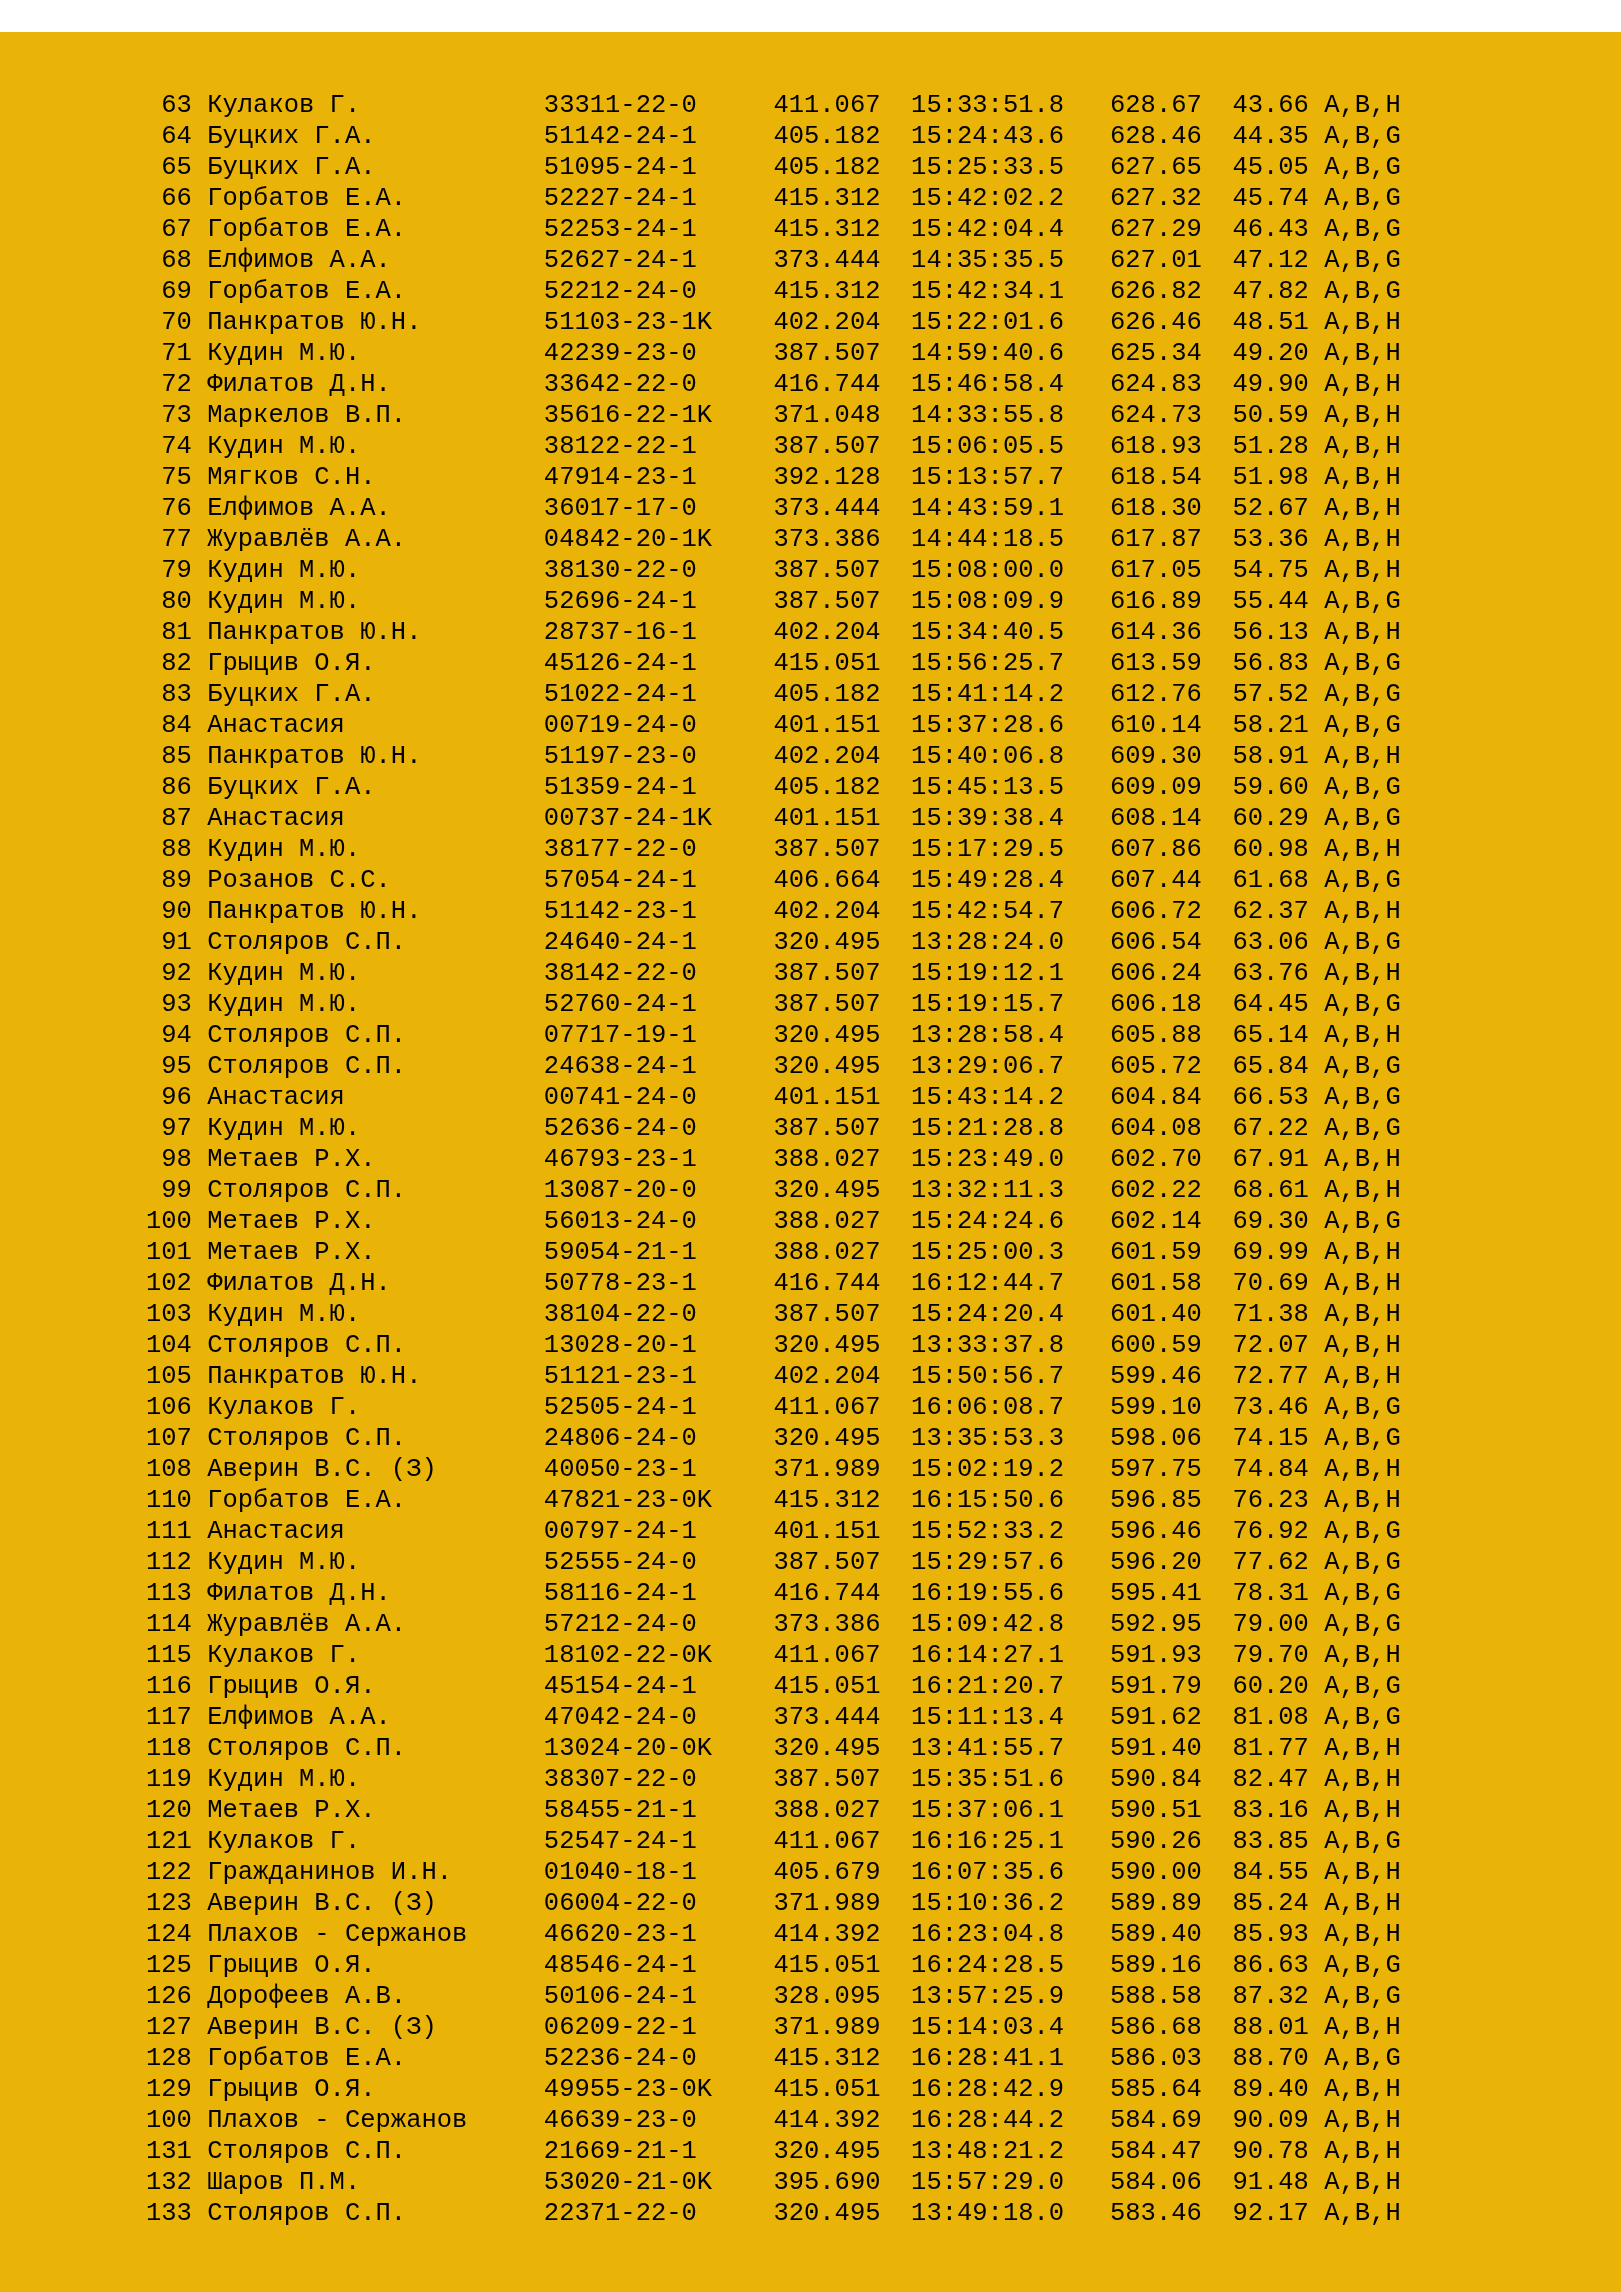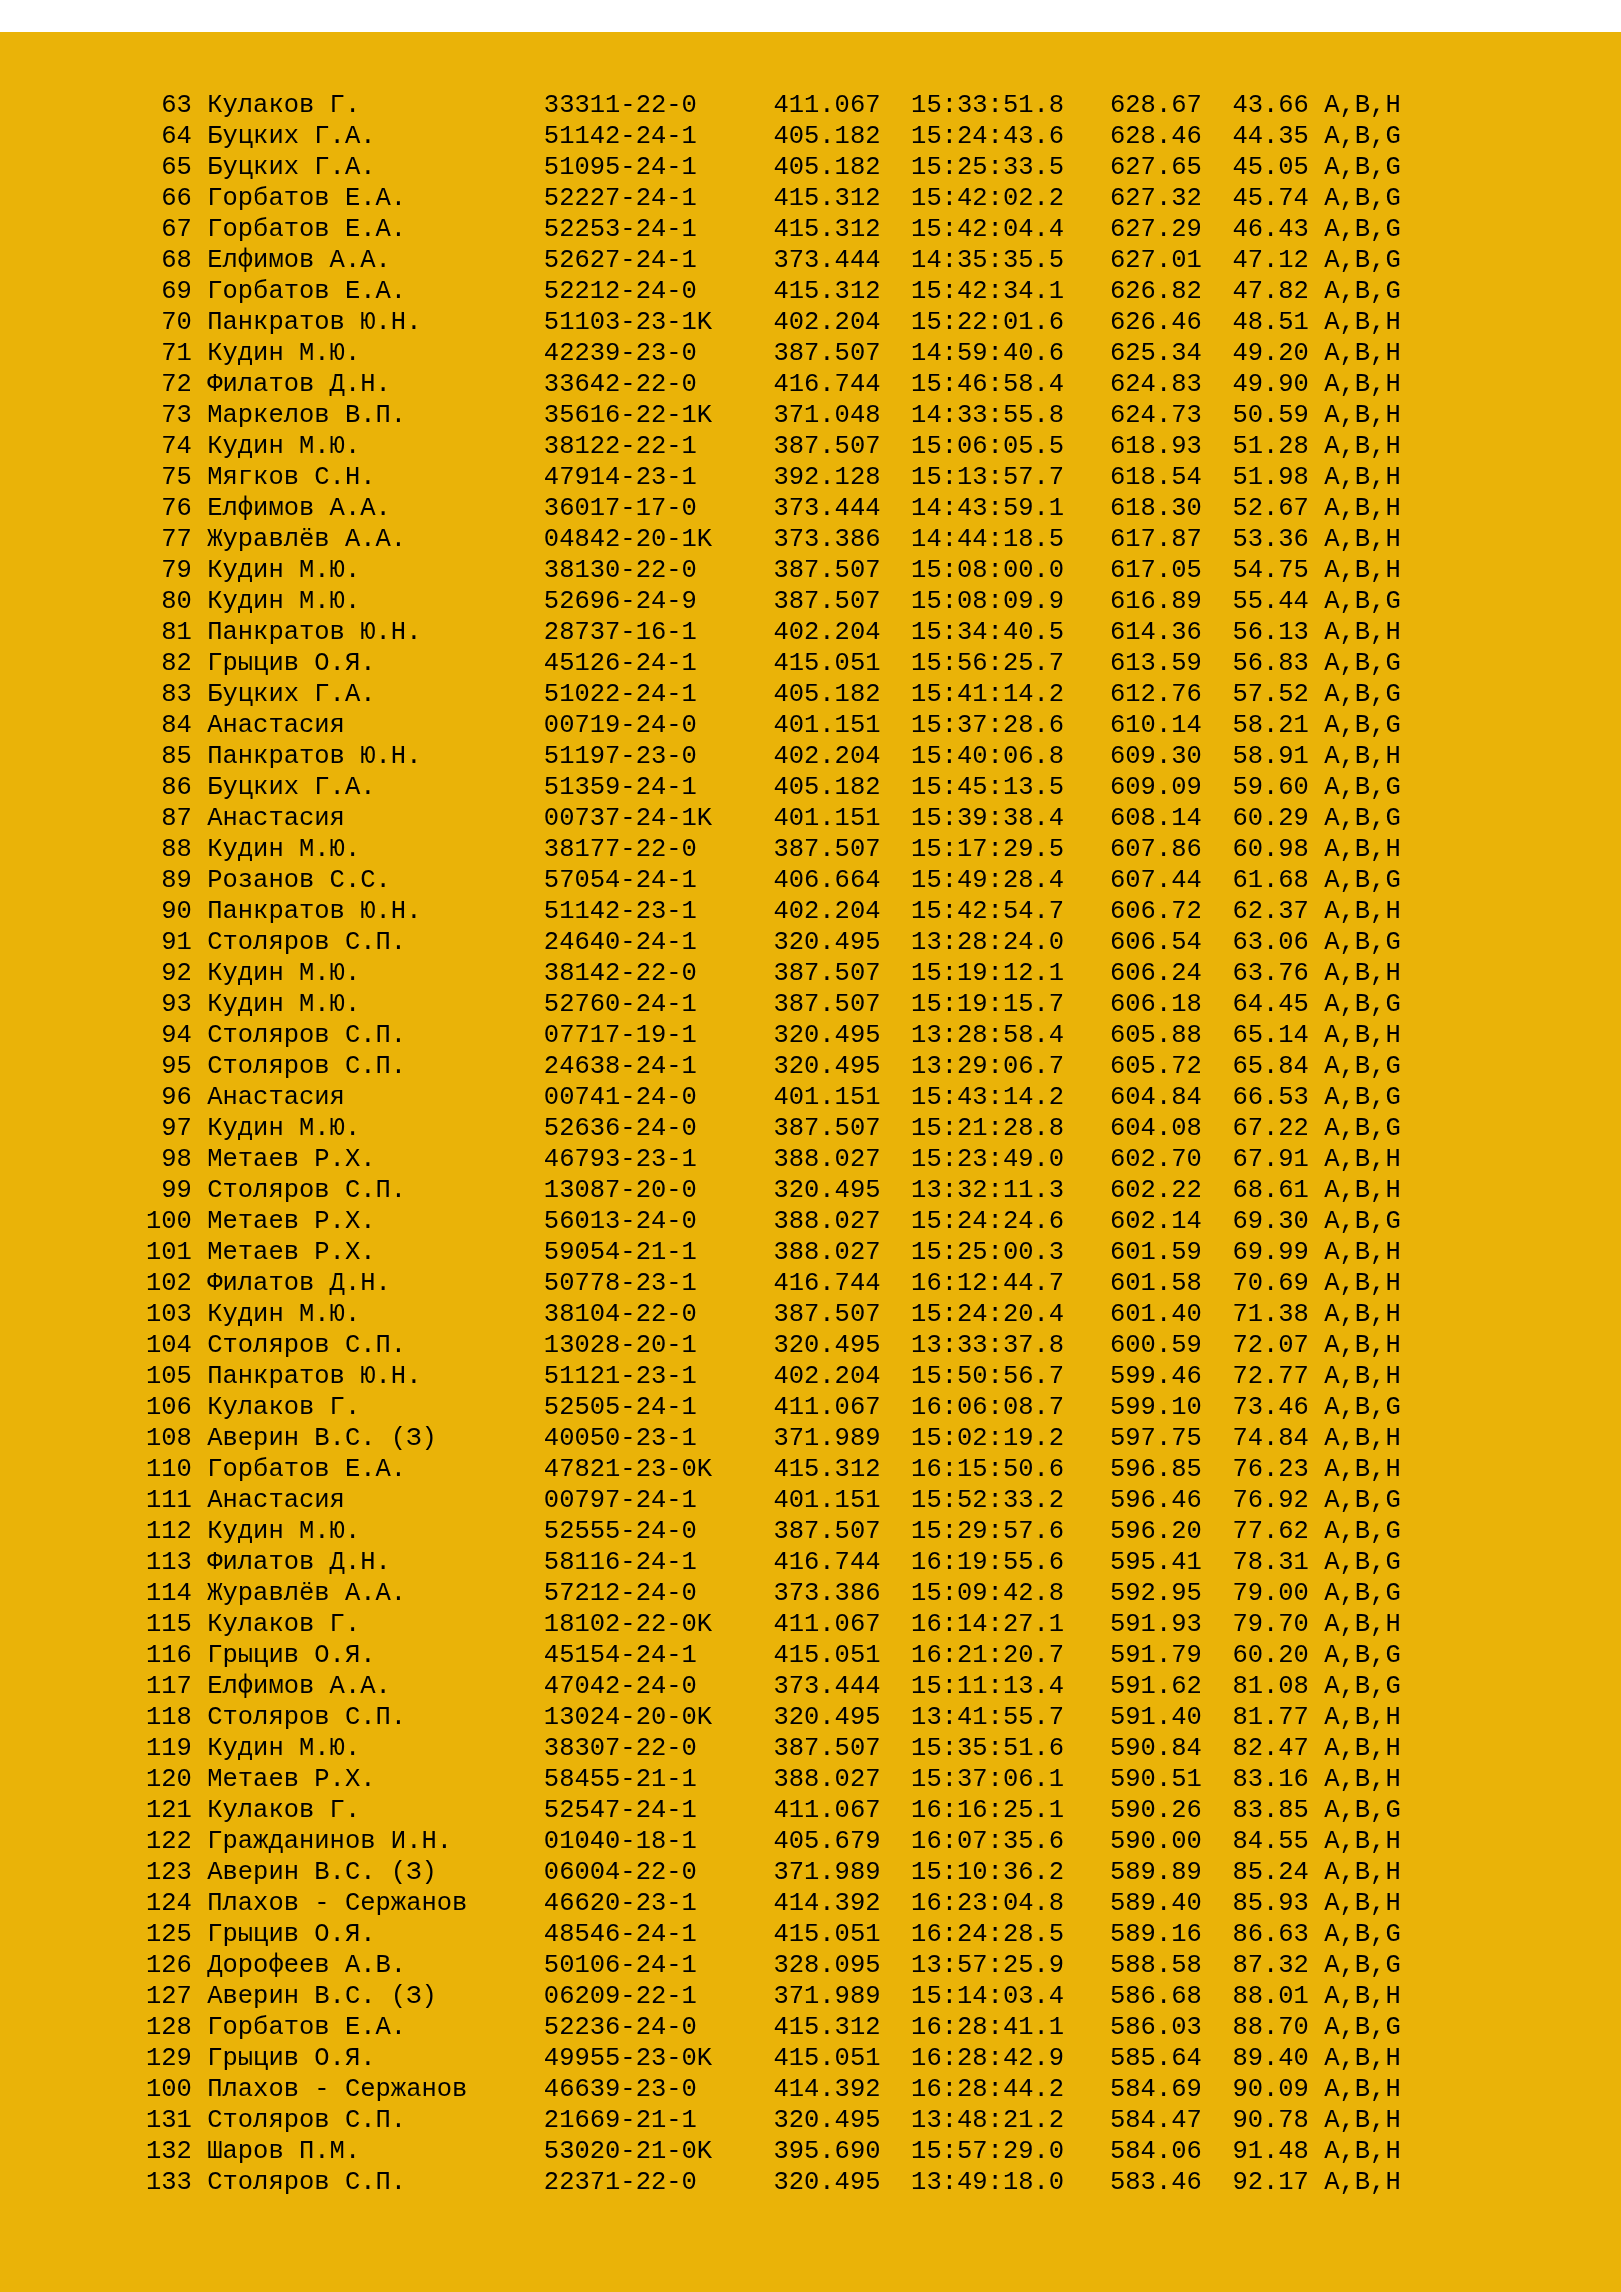--- a/index.html
+++ b/index.html
@@ -48,21 +48,21 @@
       <div class="line"><span class="c num">69</span><span class="c name">Горбатов Е.А.</span><span class="c code">52212-24-0</span><span class="c v1">415.312</span><span class="c time">15:42:34.1</span><span class="c v2">626.82</span><span class="c v3">47.82</span><span class="c flags">A,B,G</span></div>
       <div class="line"><span class="c num">70</span><span class="c name">Панкратов Ю.Н.</span><span class="c code">51103-23-1K</span><span class="c v1">402.204</span><span class="c time">15:22:01.6</span><span class="c v2">626.46</span><span class="c v3">48.51</span><span class="c flags">A,B,H</span></div>
       <div class="line"><span class="c num">71</span><span class="c name">Кудин М.Ю.</span><span class="c code">42239-23-0</span><span class="c v1">387.507</span><span class="c time">14:59:40.6</span><span class="c v2">625.34</span><span class="c v3">49.20</span><span class="c flags">A,B,H</span></div>
       <div class="line"><span class="c num">72</span><span class="c name">Филатов Д.Н.</span><span class="c code">33642-22-0</span><span class="c v1">416.744</span><span class="c time">15:46:58.4</span><span class="c v2">624.83</span><span class="c v3">49.90</span><span class="c flags">A,B,H</span></div>
       <div class="line"><span class="c num">73</span><span class="c name">Маркелов В.П.</span><span class="c code">35616-22-1K</span><span class="c v1">371.048</span><span class="c time">14:33:55.8</span><span class="c v2">624.73</span><span class="c v3">50.59</span><span class="c flags">A,B,H</span></div>
       <div class="line"><span class="c num">74</span><span class="c name">Кудин М.Ю.</span><span class="c code">38122-22-1</span><span class="c v1">387.507</span><span class="c time">15:06:05.5</span><span class="c v2">618.93</span><span class="c v3">51.28</span><span class="c flags">A,B,H</span></div>
       <div class="line"><span class="c num">75</span><span class="c name">Мягков С.Н.</span><span class="c code">47914-23-1</span><span class="c v1">392.128</span><span class="c time">15:13:57.7</span><span class="c v2">618.54</span><span class="c v3">51.98</span><span class="c flags">A,B,H</span></div>
       <div class="line"><span class="c num">76</span><span class="c name">Елфимов А.А.</span><span class="c code">36017-17-0</span><span class="c v1">373.444</span><span class="c time">14:43:59.1</span><span class="c v2">618.30</span><span class="c v3">52.67</span><span class="c flags">A,B,H</span></div>
       <div class="line"><span class="c num">77</span><span class="c name">Журавлёв А.А.</span><span class="c code">04842-20-1K</span><span class="c v1">373.386</span><span class="c time">14:44:18.5</span><span class="c v2">617.87</span><span class="c v3">53.36</span><span class="c flags">A,B,H</span></div>
       <div class="line"><span class="c num">79</span><span class="c name">Кудин М.Ю.</span><span class="c code">38130-22-0</span><span class="c v1">387.507</span><span class="c time">15:08:00.0</span><span class="c v2">617.05</span><span class="c v3">54.75</span><span class="c flags">A,B,H</span></div>
-      <div class="line"><span class="c num">80</span><span class="c name">Кудин М.Ю.</span><span class="c code">52696-24-9</span><span class="c v1">387.507</span><span class="c time">15:08:09.9</span><span class="c v2">616.89</span><span class="c v3">55.44</span><span class="c flags">A,B,G</span></div>
+      <div class="line"><span class="c num">80</span><span class="c name">Кудин М.Ю.</span><span class="c code">52696-24-1</span><span class="c v1">387.507</span><span class="c time">15:08:09.9</span><span class="c v2">616.89</span><span class="c v3">55.44</span><span class="c flags">A,B,G</span></div>
       <div class="line"><span class="c num">81</span><span class="c name">Панкратов Ю.Н.</span><span class="c code">28737-16-1</span><span class="c v1">402.204</span><span class="c time">15:34:40.5</span><span class="c v2">614.36</span><span class="c v3">56.13</span><span class="c flags">A,B,H</span></div>
       <div class="line"><span class="c num">82</span><span class="c name">Грыцив О.Я.</span><span class="c code">45126-24-1</span><span class="c v1">415.051</span><span class="c time">15:56:25.7</span><span class="c v2">613.59</span><span class="c v3">56.83</span><span class="c flags">A,B,G</span></div>
       <div class="line"><span class="c num">83</span><span class="c name">Буцких Г.А.</span><span class="c code">51022-24-1</span><span class="c v1">405.182</span><span class="c time">15:41:14.2</span><span class="c v2">612.76</span><span class="c v3">57.52</span><span class="c flags">A,B,G</span></div>
       <div class="line"><span class="c num">84</span><span class="c name">Анастасия</span><span class="c code">00719-24-0</span><span class="c v1">401.151</span><span class="c time">15:37:28.6</span><span class="c v2">610.14</span><span class="c v3">58.21</span><span class="c flags">A,B,G</span></div>
       <div class="line"><span class="c num">85</span><span class="c name">Панкратов Ю.Н.</span><span class="c code">51197-23-0</span><span class="c v1">402.204</span><span class="c time">15:40:06.8</span><span class="c v2">609.30</span><span class="c v3">58.91</span><span class="c flags">A,B,H</span></div>
       <div class="line"><span class="c num">86</span><span class="c name">Буцких Г.А.</span><span class="c code">51359-24-1</span><span class="c v1">405.182</span><span class="c time">15:45:13.5</span><span class="c v2">609.09</span><span class="c v3">59.60</span><span class="c flags">A,B,G</span></div>
       <div class="line"><span class="c num">87</span><span class="c name">Анастасия</span><span class="c code">00737-24-1K</span><span class="c v1">401.151</span><span class="c time">15:39:38.4</span><span class="c v2">608.14</span><span class="c v3">60.29</span><span class="c flags">A,B,G</span></div>
       <div class="line"><span class="c num">88</span><span class="c name">Кудин М.Ю.</span><span class="c code">38177-22-0</span><span class="c v1">387.507</span><span class="c time">15:17:29.5</span><span class="c v2">607.86</span><span class="c v3">60.98</span><span class="c flags">A,B,H</span></div>
       <div class="line"><span class="c num">89</span><span class="c name">Розанов С.С.</span><span class="c code">57054-24-1</span><span class="c v1">406.664</span><span class="c time">15:49:28.4</span><span class="c v2">607.44</span><span class="c v3">61.68</span><span class="c flags">A,B,G</span></div>
       <div class="line"><span class="c num">90</span><span class="c name">Панкратов Ю.Н.</span><span class="c code">51142-23-1</span><span class="c v1">402.204</span><span class="c time">15:42:54.7</span><span class="c v2">606.72</span><span class="c v3">62.37</span><span class="c flags">A,B,H</span></div>
@@ -75,20 +75,21 @@
       <div class="line"><span class="c num">97</span><span class="c name">Кудин М.Ю.</span><span class="c code">52636-24-0</span><span class="c v1">387.507</span><span class="c time">15:21:28.8</span><span class="c v2">604.08</span><span class="c v3">67.22</span><span class="c flags">A,B,G</span></div>
       <div class="line"><span class="c num">98</span><span class="c name">Метаев Р.Х.</span><span class="c code">46793-23-1</span><span class="c v1">388.027</span><span class="c time">15:23:49.0</span><span class="c v2">602.70</span><span class="c v3">67.91</span><span class="c flags">A,B,H</span></div>
       <div class="line"><span class="c num">99</span><span class="c name">Столяров С.П.</span><span class="c code">13087-20-0</span><span class="c v1">320.495</span><span class="c time">13:32:11.3</span><span class="c v2">602.22</span><span class="c v3">68.61</span><span class="c flags">A,B,H</span></div>
       <div class="line"><span class="c num">100</span><span class="c name">Метаев Р.Х.</span><span class="c code">56013-24-0</span><span class="c v1">388.027</span><span class="c time">15:24:24.6</span><span class="c v2">602.14</span><span class="c v3">69.30</span><span class="c flags">A,B,G</span></div>
       <div class="line"><span class="c num">101</span><span class="c name">Метаев Р.Х.</span><span class="c code">59054-21-1</span><span class="c v1">388.027</span><span class="c time">15:25:00.3</span><span class="c v2">601.59</span><span class="c v3">69.99</span><span class="c flags">A,B,H</span></div>
       <div class="line"><span class="c num">102</span><span class="c name">Филатов Д.Н.</span><span class="c code">50778-23-1</span><span class="c v1">416.744</span><span class="c time">16:12:44.7</span><span class="c v2">601.58</span><span class="c v3">70.69</span><span class="c flags">A,B,H</span></div>
       <div class="line"><span class="c num">103</span><span class="c name">Кудин М.Ю.</span><span class="c code">38104-22-0</span><span class="c v1">387.507</span><span class="c time">15:24:20.4</span><span class="c v2">601.40</span><span class="c v3">71.38</span><span class="c flags">A,B,H</span></div>
       <div class="line"><span class="c num">104</span><span class="c name">Столяров С.П.</span><span class="c code">13028-20-1</span><span class="c v1">320.495</span><span class="c time">13:33:37.8</span><span class="c v2">600.59</span><span class="c v3">72.07</span><span class="c flags">A,B,H</span></div>
       <div class="line"><span class="c num">105</span><span class="c name">Панкратов Ю.Н.</span><span class="c code">51121-23-1</span><span class="c v1">402.204</span><span class="c time">15:50:56.7</span><span class="c v2">599.46</span><span class="c v3">72.77</span><span class="c flags">A,B,H</span></div>
       <div class="line"><span class="c num">106</span><span class="c name">Кулаков Г.</span><span class="c code">52505-24-1</span><span class="c v1">411.067</span><span class="c time">16:06:08.7</span><span class="c v2">599.10</span><span class="c v3">73.46</span><span class="c flags">A,B,G</span></div>
+      <div class="line"><span class="c num">107</span><span class="c name">Столяров С.П.</span><span class="c code">24806-24-0</span><span class="c v1">320.495</span><span class="c time">13:35:53.3</span><span class="c v2">598.06</span><span class="c v3">74.15</span><span class="c flags">A,B,G</span></div>
       <div class="line"><span class="c num">108</span><span class="c name">Аверин В.С. (З)</span><span class="c code">40050-23-1</span><span class="c v1">371.989</span><span class="c time">15:02:19.2</span><span class="c v2">597.75</span><span class="c v3">74.84</span><span class="c flags">A,B,H</span></div>
       <div class="line"><span class="c num">110</span><span class="c name">Горбатов Е.А.</span><span class="c code">47821-23-0K</span><span class="c v1">415.312</span><span class="c time">16:15:50.6</span><span class="c v2">596.85</span><span class="c v3">76.23</span><span class="c flags">A,B,H</span></div>
       <div class="line"><span class="c num">111</span><span class="c name">Анастасия</span><span class="c code">00797-24-1</span><span class="c v1">401.151</span><span class="c time">15:52:33.2</span><span class="c v2">596.46</span><span class="c v3">76.92</span><span class="c flags">A,B,G</span></div>
       <div class="line"><span class="c num">112</span><span class="c name">Кудин М.Ю.</span><span class="c code">52555-24-0</span><span class="c v1">387.507</span><span class="c time">15:29:57.6</span><span class="c v2">596.20</span><span class="c v3">77.62</span><span class="c flags">A,B,G</span></div>
       <div class="line"><span class="c num">113</span><span class="c name">Филатов Д.Н.</span><span class="c code">58116-24-1</span><span class="c v1">416.744</span><span class="c time">16:19:55.6</span><span class="c v2">595.41</span><span class="c v3">78.31</span><span class="c flags">A,B,G</span></div>
       <div class="line"><span class="c num">114</span><span class="c name">Журавлёв А.А.</span><span class="c code">57212-24-0</span><span class="c v1">373.386</span><span class="c time">15:09:42.8</span><span class="c v2">592.95</span><span class="c v3">79.00</span><span class="c flags">A,B,G</span></div>
       <div class="line"><span class="c num">115</span><span class="c name">Кулаков Г.</span><span class="c code">18102-22-0K</span><span class="c v1">411.067</span><span class="c time">16:14:27.1</span><span class="c v2">591.93</span><span class="c v3">79.70</span><span class="c flags">A,B,H</span></div>
       <div class="line"><span class="c num">116</span><span class="c name">Грыцив О.Я.</span><span class="c code">45154-24-1</span><span class="c v1">415.051</span><span class="c time">16:21:20.7</span><span class="c v2">591.79</span><span class="c v3">60.20</span><span class="c flags">A,B,G</span></div>
       <div class="line"><span class="c num">117</span><span class="c name">Елфимов А.А.</span><span class="c code">47042-24-0</span><span class="c v1">373.444</span><span class="c time">15:11:13.4</span><span class="c v2">591.62</span><span class="c v3">81.08</span><span class="c flags">A,B,G</span></div>
       <div class="line"><span class="c num">118</span><span class="c name">Столяров С.П.</span><span class="c code">13024-20-0K</span><span class="c v1">320.495</span><span class="c time">13:41:55.7</span><span class="c v2">591.40</span><span class="c v3">81.77</span><span class="c flags">A,B,H</span></div>

